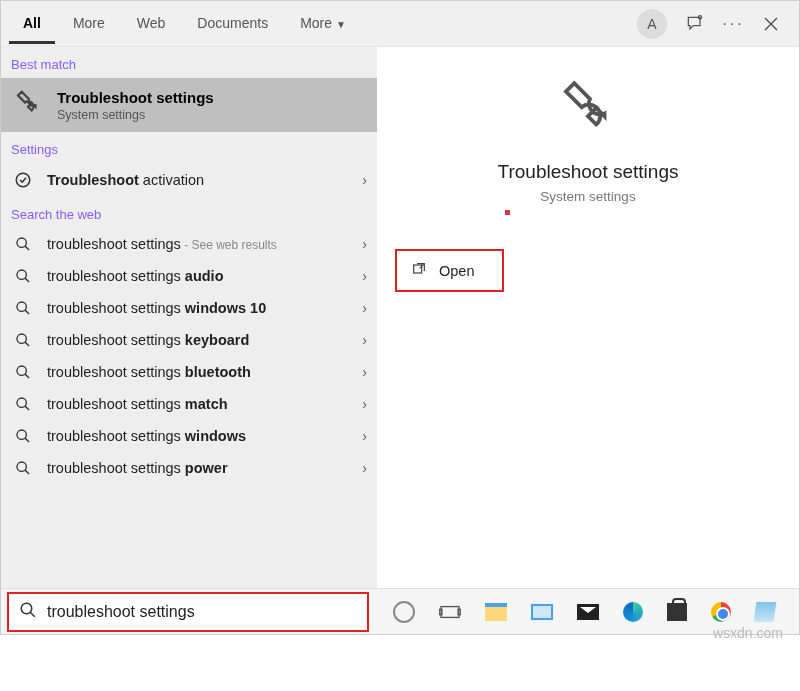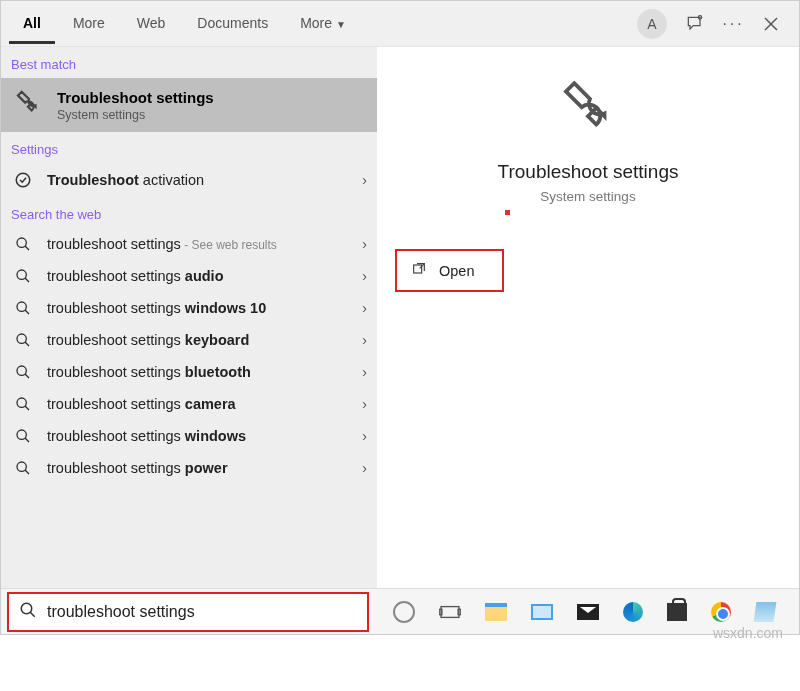--- a/index.html
+++ b/index.html
@@ -166,21 +166,21 @@
             <div class="row-text">troubleshoot settings <b>bluetooth</b><span class="muted"></span></div>
             <div class="chevron">›</div>
           </div>
           <div class="row">
             <div class="row-icon">
               <svg width="16" height="16" viewBox="0 0 24 24" fill="none" stroke="#333" stroke-width="2">
                 <circle cx="10" cy="10" r="7"></circle>
                 <line x1="15" y1="15" x2="21" y2="21"></line>
               </svg>
             </div>
-            <div class="row-text">troubleshoot settings <b>camera</b><span class="muted"></span></div>
+            <div class="row-text">troubleshoot settings <b>match</b><span class="muted"></span></div>
             <div class="chevron">›</div>
           </div>
           <div class="row">
             <div class="row-icon">
               <svg width="16" height="16" viewBox="0 0 24 24" fill="none" stroke="#333" stroke-width="2">
                 <circle cx="10" cy="10" r="7"></circle>
                 <line x1="15" y1="15" x2="21" y2="21"></line>
               </svg>
             </div>
             <div class="row-text">troubleshoot settings <b>windows</b><span class="muted"></span></div>

